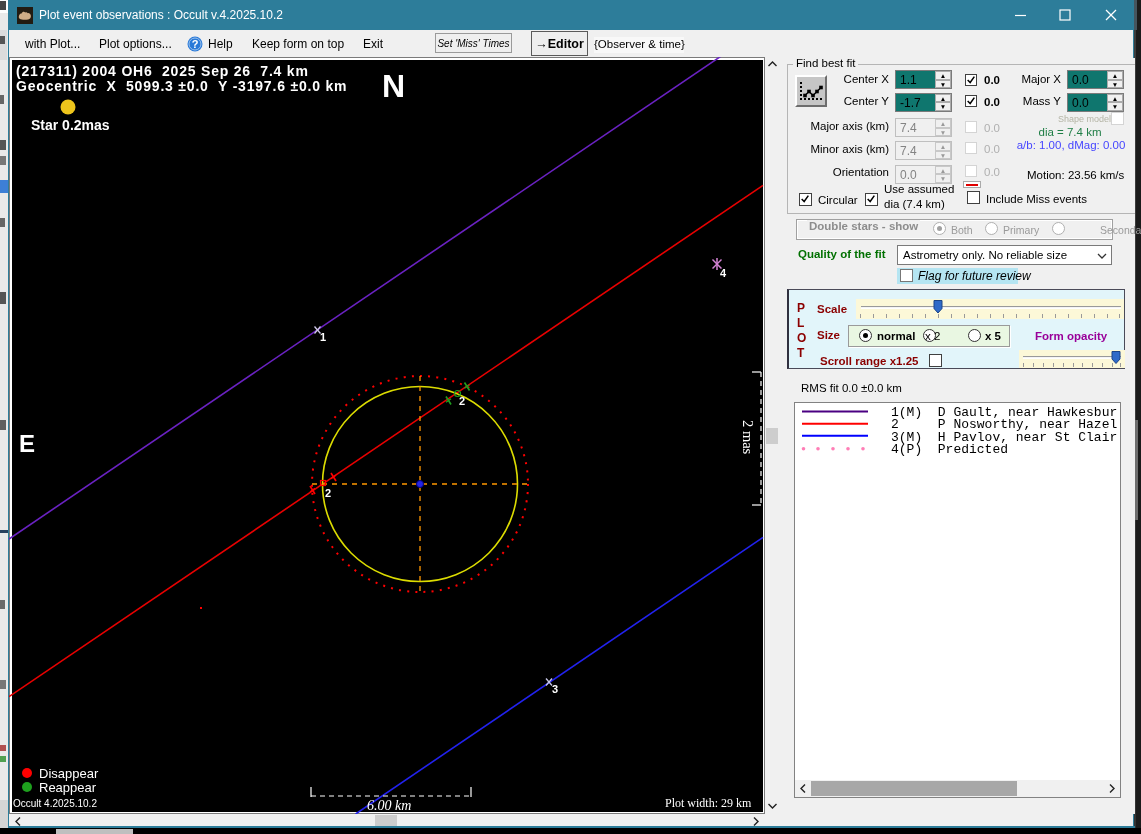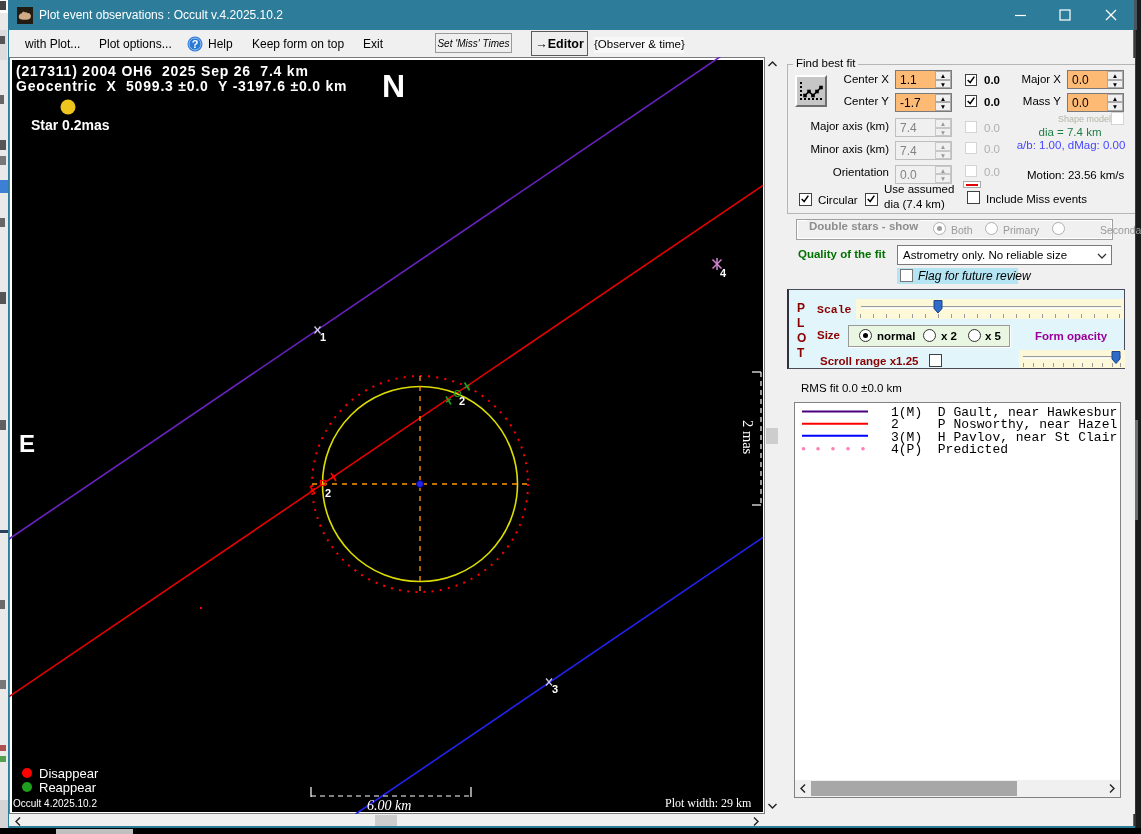--- a/index.html
+++ b/index.html
@@ -10,21 +10,21 @@
          border-left:1px solid #2d7d9a; border-right:1px solid #2d7d9a; }
   
   #titlebar { position:absolute; left:0; top:0; width:100%; height:30px; background:#2d7d9a; }
   #titletext { position:absolute; left:30px; top:8px; color:#fff; font-size:12px; }
   
   #menubar { position:absolute; left:0; top:30px; width:100%; height:20px; background:#f0f0f0; }
   .mi { position:absolute; top:7px; font-size:12px; color:#000; white-space:nowrap; }
   
   #rpanel { position:absolute; left:770px; top:58px; width:356px; height:756px; background:#f0f0f0; font-size:11.5px; }
   .lbl { position:absolute; white-space:nowrap; }
-  .spin { position:absolute; width:57px; height:19px; background:#fdba74; border:1px solid #7a7a7a; font-size:12px; }
+  .spin { position:absolute; width:57px; height:19px; background:#0f766e; border:1px solid #7a7a7a; font-size:12px; }
   .spin .v { position:absolute; left:4px; top:2px; }
   .spin.dis { background:#f0f0f0; border-color:#bfbfbf; color:#838383; }
   .spin.dis .updown div { color:#9a9a9a; border-color:#c8c8c8; }
   .updown { position:absolute; right:0; top:0; width:16px; height:100%; }
   .updown div { position:absolute; left:0; width:16px; height:50%; background:#f0f0f0; border:1px solid #ababab; font-size:6.5px; line-height:8px; text-align:center; color:#000; }
   .updown .u { top:0; }
   .updown .d { bottom:0; }
   .cb { position:absolute; width:12px; height:12px; background:#fff; border:1px solid #404040; }
   .cb.dis { border-color:#d4d4d4; }
   .cb svg { position:absolute; left:0; top:0; width:10px; height:10px; }
@@ -340,21 +340,21 @@
       <svg class="abs" style="right:4px;top:7px;" width="10" height="6">
           <path d="M1 1 L5 5 L9 1" fill="none" stroke="#333" stroke-width="1.3"></path>
         </svg>
     </div>
     <div class="abs" style="left:118px;top:210px;width:121px;height:16px;background:#b5e5f2;"></div>
     <div class="cb" style="left:121px;top:211px;width:13px;height:13px;border-color:#777;"></div>
     <div class="lbl" style="left:139px;top:211px;font-style:italic;font-size:12px;">Flag for future review</div>
 
     <div class="abs" style="left:8px;top:231px;width:338px;height:80px;background:#e2f5fa;border:1px solid #4a4a58;border-left:2px solid #30303f;">
       <div class="lbl" style="left:8px;top:11px;color:#8b0000;font-weight:bold;font-size:12px;line-height:15px;">P<br>L<br>O<br>T</div>
-      <div class="lbl" style="left:28px;top:13px;color:#8b0000;font-weight:bold;font-family:Liberation Mono, monospace;">Scale</div>
+      <div class="lbl" style="left:28px;top:13px;color:#8b0000;font-weight:bold;">Scale</div>
       <div class="abs" style="left:67px;top:9px;width:268px;height:20px;background:#fcf8d8;">
         <div class="abs" style="left:5px;top:7px;width:260px;height:3px;background:#f5f5f5;border-top:1px solid #9a9a9a;border-bottom:1px solid #fff;"></div>
         <svg class="abs" style="left:0;top:14px;" width="268" height="6">
           <g stroke="#999" stroke-width="1">
               <line x1="4.5" y1="1" x2="4.5" y2="5"></line>
               <line x1="17.5" y1="1" x2="17.5" y2="5"></line>
               <line x1="30.5" y1="1" x2="30.5" y2="5"></line>
               <line x1="43.5" y1="1" x2="43.5" y2="5"></line>
               <line x1="56.5" y1="1" x2="56.5" y2="5"></line>
               <line x1="69.5" y1="1" x2="69.5" y2="5"></line>
@@ -379,21 +379,21 @@
             <path d="M1 0.5 L9 0.5 L9 8.5 L5 13 L1 8.5 Z" fill="#2f6ac8" stroke="#1d4587" stroke-width="1"></path>
           </svg>
       </div>
       <div class="lbl" style="left:28px;top:39px;color:#8b0000;font-weight:bold;">Size</div>
       <div class="abs" style="left:59px;top:35px;width:162px;height:22px;background:#e9f7e2;border:1px solid #9a9a9a;box-shadow:1px 1px 0 #fff;"></div>
       <div class="radio" style="left:70px;top:39px;">
           <div class="dot"></div>
         </div>
       <div class="lbl" style="left:88px;top:40px;font-weight:bold;">normal</div>
       <div class="radio" style="left:134px;top:39px;"></div>
-      <div class="lbl" style="left:152px;top:40px;font-weight:bold;">x 2</div>
+      <div class="lbl" style="left:136px;top:40px;font-weight:normal;">x 2</div>
       <div class="radio" style="left:179px;top:39px;"></div>
       <div class="lbl" style="left:196px;top:40px;font-weight:bold;">x 5</div>
       <div class="lbl" style="left:246px;top:40px;color:#990099;font-weight:bold;">Form opacity</div>
       <div class="lbl" style="left:31px;top:65px;color:#8b0000;font-weight:bold;">Scroll range x1.25</div>
       <div class="cb" style="left:140px;top:64px;width:13px;height:13px;"></div>
       <div class="abs" style="left:230px;top:60px;width:106px;height:18px;background:#fcf8d8;">
         <div class="abs" style="left:4px;top:6px;width:98px;height:3px;background:#f5f5f5;border-top:1px solid #9a9a9a;border-bottom:1px solid #fff;"></div>
         <svg class="abs" style="left:0;top:13px;" width="106" height="5">
           <g stroke="#999" stroke-width="1">
               <line x1="4.5" y1="0" x2="4.5" y2="4"></line>

